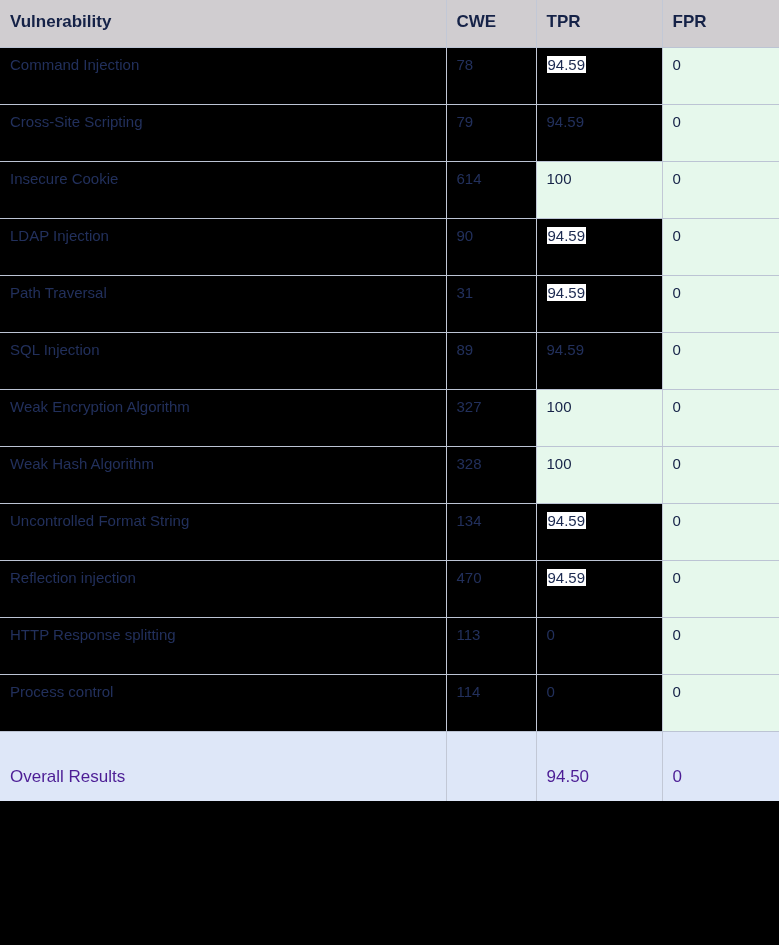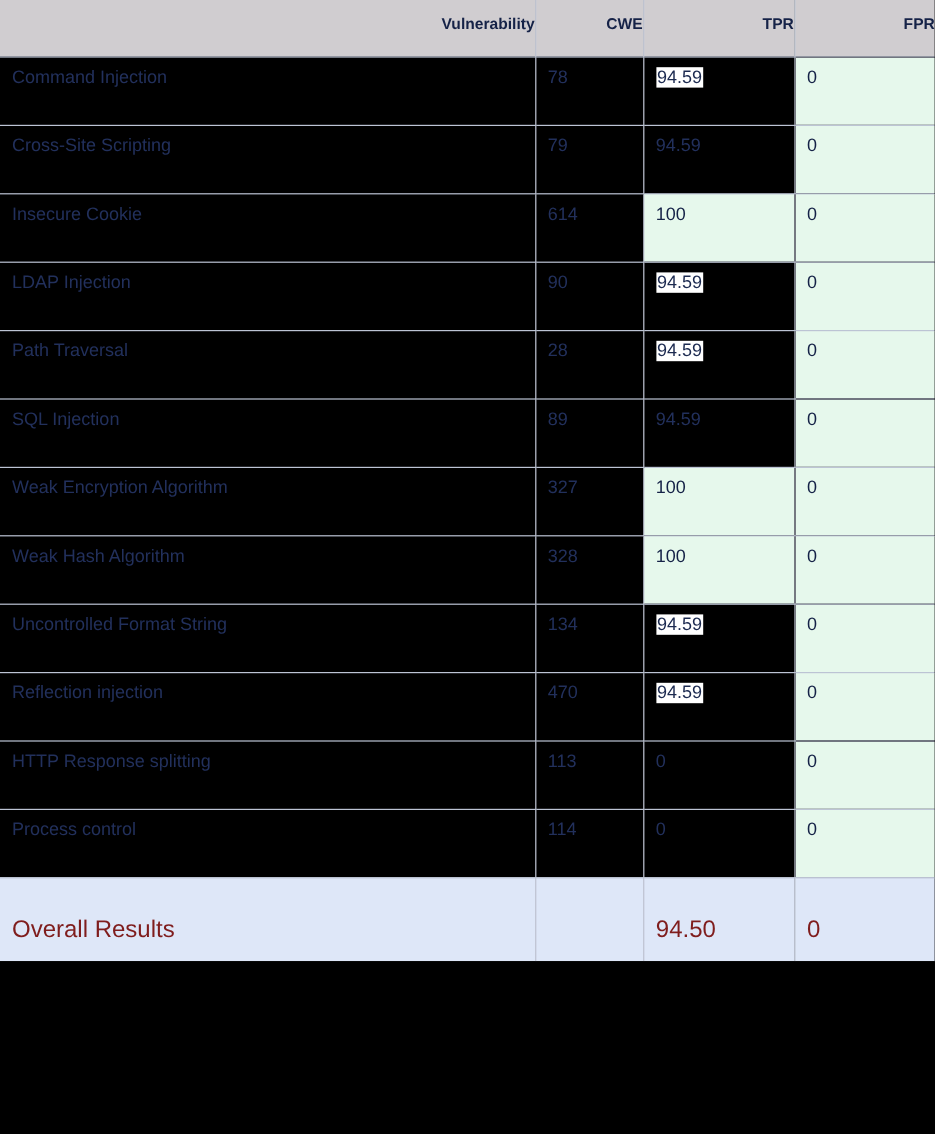--- a/index.html
+++ b/index.html
@@ -24,23 +24,23 @@
   
   col.c-vuln { width: 446px; }
   col.c-cwe  { width: 90px;  }
   col.c-tpr  { width: 126px; }
   col.c-fpr  { width: 117px; }
 
   
   thead th {
     background: #d0cdd0;
     color: #152247;
-    font-size: 13px;
+    font-size: 17px;
     font-weight: bold;
-    text-align: right;
+    text-align: left;
     vertical-align: top;
     padding: 12px 0 0 10px;
     height: 47px;
     box-sizing: border-box;
     border-right: 1px solid #c2c8d6;
     border-bottom: 1px solid #bcc4d4;
   }
   thead th:last-child { border-right: none; }
 
   
@@ -75,23 +75,23 @@
     color: #1c2a50;
     padding: 0 1px;
   }
 
   
   tfoot td {
     height: 70px;
     box-sizing: border-box;
     vertical-align: bottom;
     padding: 0 0 14px 10px;
-    font-size: 20px;
+    font-size: 17px;
     background: #dee7f8;
-    color: #7f1d1d;
+    color: #4c1d95;
     border-right: 1px solid #c2c8d6;
     border-top: 1px solid #bcc4d4;
   }
   tfoot td:last-child { border-right: none; }
 
   
   #bottom-strip {
     height: 24px;
     background: #000000;
   }
@@ -136,21 +136,21 @@
         <td class="mint">0</td>
       </tr>
       <tr>
         <td class="dark">LDAP Injection</td>
         <td class="dark">90</td>
         <td class="dark"><span class="hl">94.59</span></td>
         <td class="mint">0</td>
       </tr>
       <tr>
         <td class="dark">Path Traversal</td>
-        <td class="dark">28</td>
+        <td class="dark">31</td>
         <td class="dark"><span class="hl">94.59</span></td>
         <td class="mint">0</td>
       </tr>
       <tr>
         <td class="dark">SQL Injection</td>
         <td class="dark">89</td>
         <td class="dark">94.59</td>
         <td class="mint">0</td>
       </tr>
       <tr>

